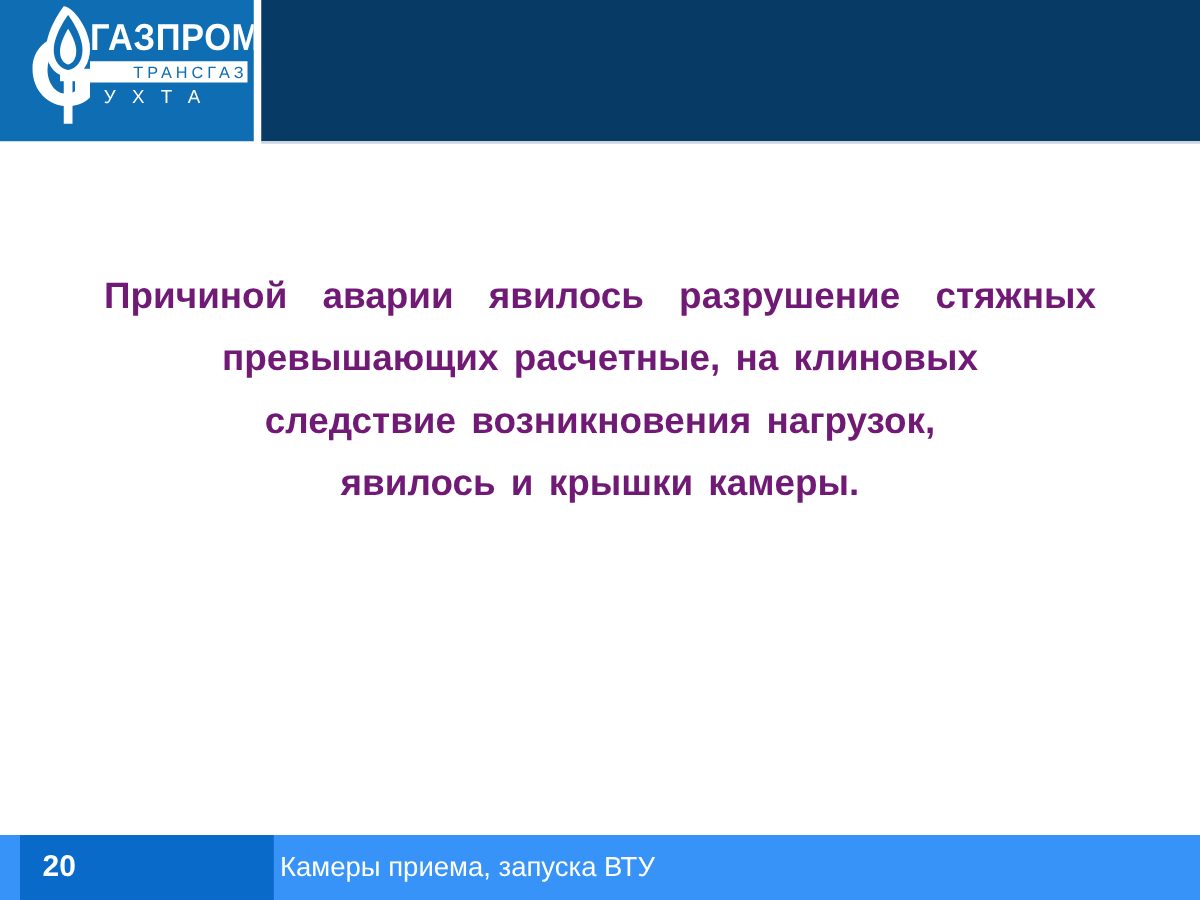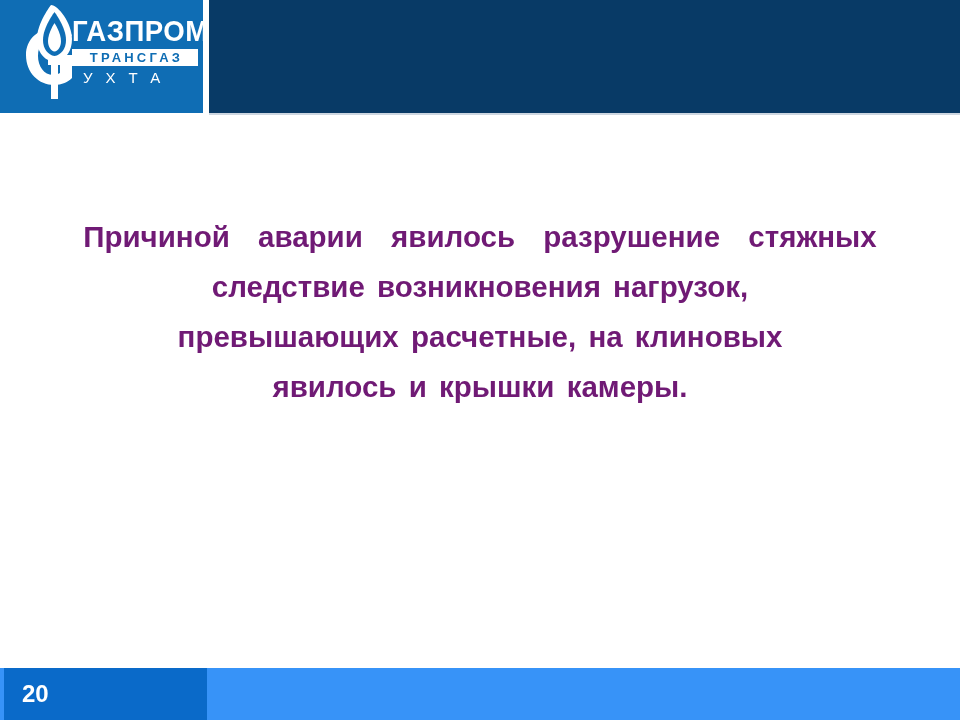--- a/index.html
+++ b/index.html
@@ -76,25 +76,25 @@
     color: #ffffff;
     transform: scaleX(0.92);
     transform-origin: left center;
     white-space: nowrap;
   }
   .logo-transgaz {
     display: block;
     margin-top: 3px;
     background: #ffffff;
     color: #0f6db4;
-    font-weight: bold;
+    font-weight: normal;
     font-size: 13px;
     line-height: 17px;
     letter-spacing: 3.2px;
-    text-align: center;
+    text-align: right;
     width: 126px;
     box-sizing: border-box;
     padding-left: 3px;
     white-space: nowrap;
   }
   .logo-uhta {
     display: block;
     margin-top: 3px;
     color: #ffffff;
     font-size: 15px;
@@ -144,21 +144,21 @@
   .footer-main {
     position: absolute;
     left: 0;
     top: 0;
     width: 960px;
     height: 52px;
     background: #3793f8;
   }
   .footer-number-block {
     position: absolute;
-    left: 4px;
+    left: 16px;
     top: 0;
     width: 203px;
     height: 52px;
     background: #0a6ac9;
   }
   .footer-number {
     position: absolute;
     left: 18px;
     top: 12px;
     color: #ffffff;
@@ -199,26 +199,27 @@
         <span class="logo-gazprom">ГАЗПРОМ</span>
         <span class="logo-transgaz">ТРАНСГАЗ</span>
         <span class="logo-uhta">УХТА</span>
       </div>
     </div>
   </div>
 
   <div class="content">
     <p class="body-text">
       <span class="ln justify">Причиной аварии явилось разрушение стяжных</span>
+      <span class="ln">превышающих расчетные, на клиновых</span>
       <span class="ln">следствие возникновения нагрузок,</span>
-      <span class="ln">превышающих расчетные, на клиновых</span>
       <span class="ln">явилось и крышки камеры.</span>
     </p>
   </div>
 
   <div class="footer">
     <div class="footer-main"></div>
     <div class="footer-number-block">
       <span class="footer-number">20</span>
     </div>
+    <span class="footer-title">Камеры приема, запуска ВТУ</span>
   </div>
 
 </div>
 
 </body></html>

